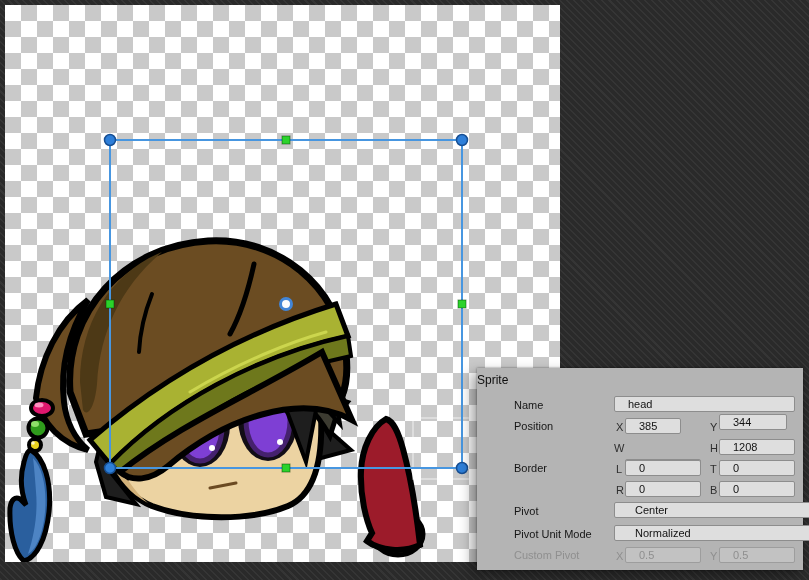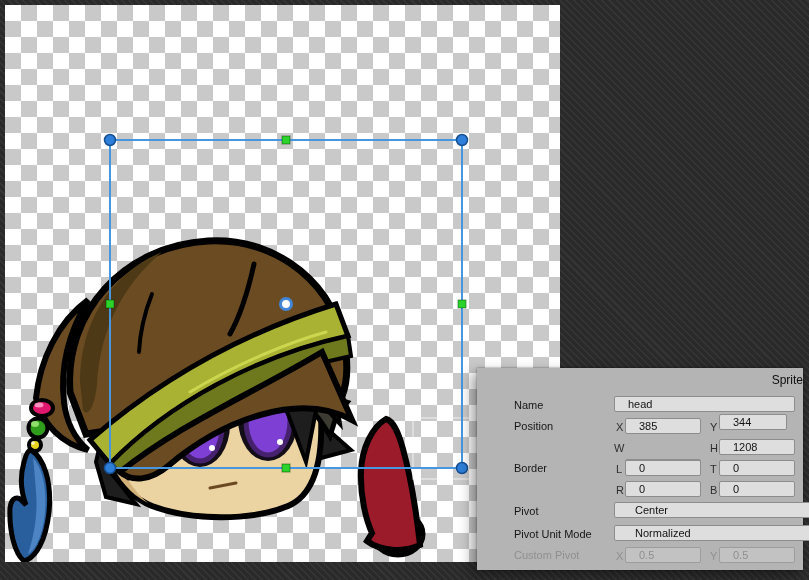--- a/index.html
+++ b/index.html
@@ -19,21 +19,21 @@
     background-position:0 0,16px 16px;
   }
   .art{position:absolute;left:0;top:0;}
   
   .panel{
     position:absolute;left:477px;top:368px;width:326px;height:202px;
     background:var(--panel-bg,#b4b4b4);
     box-shadow:-5px 5px 12px rgba(0,0,0,0.38), 0 0 2px rgba(0,0,0,0.45);
     z-index:5;font-size:11px;color:var(--label-text,#161616);
   }
-  .p-title{position:absolute;top:5px;left:0;width:100%;text-align:right;font-size:12px;color:#0e0e0e;}
+  .p-title{position:absolute;top:5px;left:0;width:100%;text-align:left;font-size:12px;color:#0e0e0e;}
   .lbl{position:absolute;left:8px;white-space:nowrap;padding-left:29px;}
   .lbl.disabled{color:var(--disabled-text,#8f8f8f);}
   .pfx{position:absolute;color:#2f2f2f;}
   .pfx.disabled{color:var(--disabled-text,#8f8f8f);}
   .fld{
     position:absolute;height:16px;box-sizing:border-box;
     background:var(--field-bg,#dedede);border:1px solid var(--field-border,#8d8d8d);
     border-radius:2px;font-family:"Liberation Sans","DejaVu Sans",sans-serif;
     font-size:11px;padding:0 13px;color:#121212;outline:none;
   }
@@ -133,21 +133,21 @@
   </div>
 
   <div class="panel">
     <div class="p-title">Sprite</div>
 
     <div class="lbl" style="top:31px">Name</div>
     <input class="fld" style="left: 137px; top: 28px; width: 181px;" type="text" value="head">
 
     <div class="lbl" style="top:52px">Position</div>
     <div class="pfx" style="left:139px;top:53px">X</div>
-    <input class="fld" style="left: 148px; top: 50px; width: 76px;" type="text" value="385">
+    <input class="fld" style="left: 148px; top: 50px; width: 56px;" type="text" value="385">
     <div class="pfx" style="left:233px;top:53px">Y</div>
     <input class="fld" style="left: 242px; top: 46px; width: 68px;" type="text" value="344">
 
     <div class="pfx" style="left:137px;top:74px">W</div>
     <input class="fld" style="left: 148px; top: 71px; width: 76px; margin-top: 20px;" type="text" value="1300">
     <div class="pfx" style="left:233px;top:74px">H</div>
     <input class="fld" style="left: 242px; top: 71px; width: 76px;" type="text" value="1208">
 
     <div class="lbl" style="top:94px">Border</div>
     <div class="pfx" style="left:139px;top:95px">L</div>

